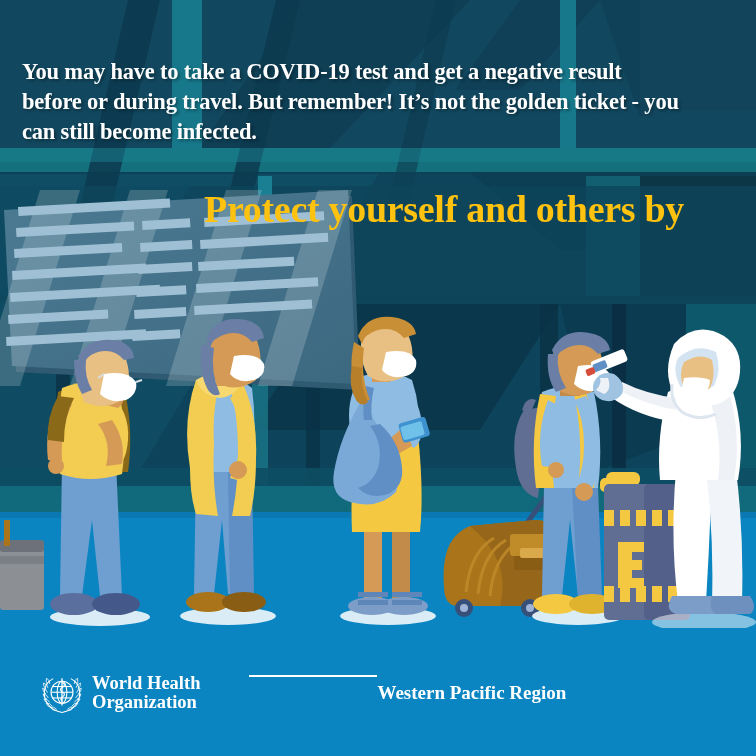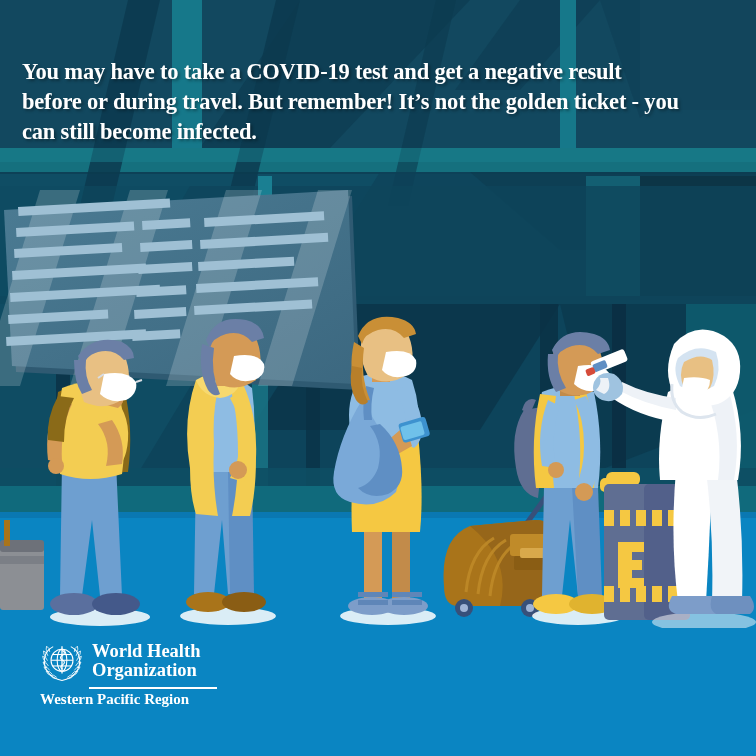--- a/index.html
+++ b/index.html
@@ -52,46 +52,46 @@
     position: absolute;
     left: 0; right: 0;
     top: 628px;
     height: 128px;
     background: #0a85c2;
     z-index: 40;
   }
   #who-logo {
     position: absolute;
     left: 40px;
-    top: 640px;
+    top: 672px;
     z-index: 41;
     display: flex;
-    flex-direction: column;
   }
   #who-logo .logo-row { display: flex; align-items: flex-start; }
   #who-logo .wordmark {
     color: #ffffff;
     font-size: 18.5px;
     font-weight: bold;
     line-height: 19px;
     margin-left: 8px;
     padding-top: 2px;
   }
   #who-logo .rule {
     width: 128px;
     height: 1.5px;
     background: #ffffff;
     margin: 3px 0 2px 49px;
   }
   #who-logo .region {
     color: #ffffff;
-    font-size: 15px;
+    font-size: 19px;
     font-weight: bold;
     margin-left: 0px;
     line-height: 17px;
+    margin-top: 12px;
   }
 </style>
 </head>
 <body>
 
 <div id="poster">
 
   <svg id="bg" viewBox="0 0 756 756" width="756" height="756" preserveAspectRatio="none">
     <defs>
       <clipPath id="clipAll">
@@ -410,20 +410,21 @@
 
         <path d="M672 384 q-2 18 10 28 q16 10 34 2" stroke="#dde5ee" stroke-width="3" fill="none"></path>
       </g>
 
     </g>
   </svg>
 
   <div id="intro-text">You may have to take a COVID-19 test and get a negative result before or during travel. But remember! It’s not the golden ticket - you can still become infected.</div>
 
   <div id="headline">
+    <div>Protect yourself and others by</div>
   </div>
 
   <div id="footer-bar"></div>
 
   <div id="who-logo">
     <div class="logo-row">
       <svg width="44" height="44" viewBox="0 0 100 100">
         <g fill="none" stroke="#ffffff" stroke-width="2.4">
 
           <path d="M50 92 C20 86 8 64 10 44 C11 30 20 20 30 15"></path>

